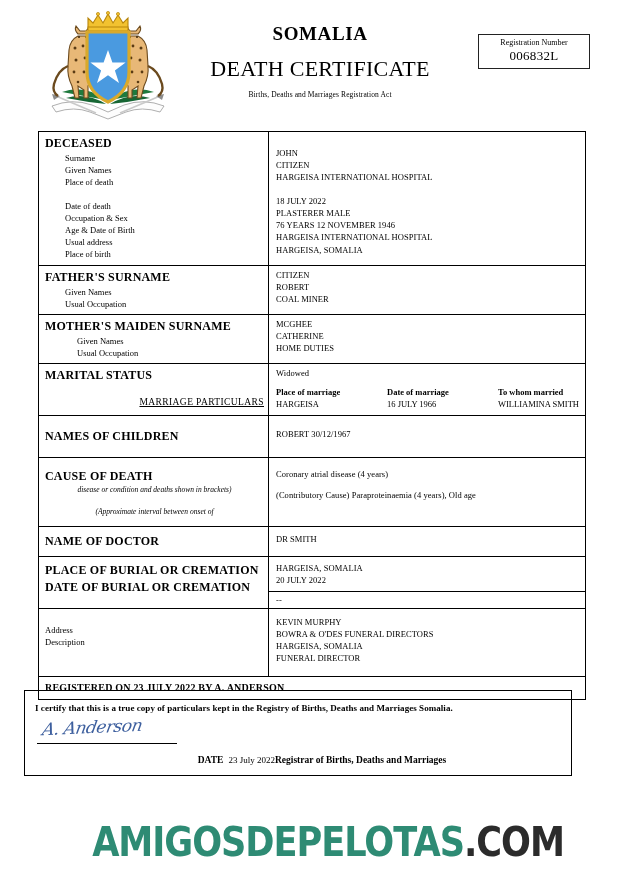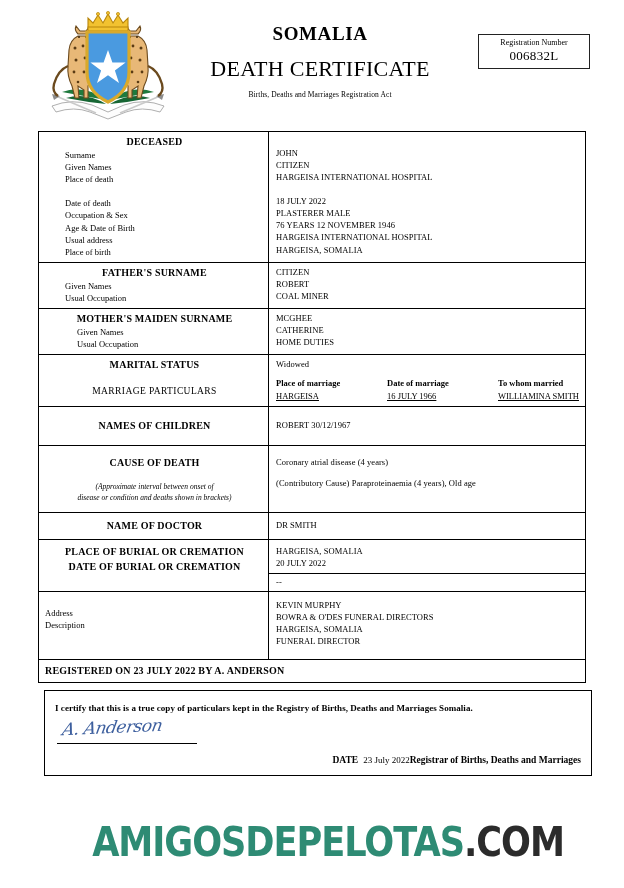--- a/index.html
+++ b/index.html
@@ -94,44 +94,44 @@
     box-sizing: border-box;
     padding: 3px 4px 4px 6px;
   }
   .col-right {
     flex: 1 1 auto;
     box-sizing: border-box;
     padding: 3px 4px 4px 7px;
   }
 
   .sec-head {
-    font-size: 10px;
+    font-size: 12px;
     font-weight: bold;
     letter-spacing: 0.2px;
     line-height: 1.42;
-    text-align: center;
   }
   .sub-label {
     font-size: 8.5px;
     line-height: 1.42;
     padding-left: 20px;
   }
   .sub-label.deep { padding-left: 32px; }
   .val {
     font-size: 8.5px;
     line-height: 1.42;
     letter-spacing: 0.05px;
   }
   .spacer-line { height: 12px; }
 
   .centered-label {
     font-size: 9.5px;
     letter-spacing: 0.4px;
-    text-align: center;
+    text-align: right;
     line-height: 1.42;
+    text-decoration: underline;
   }
   .italic-note {
     font-size: 7.5px;
     font-style: italic;
     text-align: center;
     line-height: 1.45;
     margin-top: 12px;
   }
 
   
@@ -142,40 +142,39 @@
   .mar-col { flex: 0 0 111px; }
   .mar-col.wide { flex: 1 1 auto; }
   .mar-h {
     font-size: 8.5px;
     font-weight: bold;
     line-height: 1.45;
   }
   .mar-v {
     font-size: 8.5px;
     line-height: 1.45;
-    text-decoration: underline;
   }
 
   .burial-divider {
     border-top: 1px solid #000;
     margin: 4px -4px 0 -7px;
     padding: 2px 4px 0 7px;
   }
 
   .registered-row {
     padding: 5px 6px 6px 6px;
     font-size: 10px;
     font-weight: bold;
     letter-spacing: 0.2px;
   }
 
   
   .certify-box {
     position: absolute;
-    left: 44px;
+    left: 24px;
     top: 690px;
     width: 548px;
     height: 86px;
     border: 1px solid #000;
     box-sizing: border-box;
     padding: 12px 10px 12px 10px;
   }
   .certify-text {
     font-size: 9px;
     font-weight: bold;
@@ -200,21 +199,21 @@
   }
   .sig-rule {
     position: absolute;
     left: 2px;
     top: 26px;
     width: 140px;
     border-top: 1px solid #000;
   }
   .footer-line {
     display: flex;
-    justify-content: flex-end;
+    justify-content: center;
     align-items: baseline;
     margin-top: 2px;
     margin-left: 48px;
   }
   .date-label {
     font-size: 9.5px;
     font-weight: bold;
   }
   .date-value {
     font-size: 9px;
@@ -417,22 +416,22 @@
       <div class="sec-head">NAMES OF CHILDREN</div>
     </div>
     <div class="col-right" style="padding-top:12px;padding-bottom:12px">
       <div class="val">ROBERT 30/12/1967</div>
     </div>
   </div>
 
   <div class="row">
     <div class="col-left" style="padding-top:10px;padding-bottom:8px">
       <div class="sec-head">CAUSE OF DEATH</div>
+      <div class="italic-note" style="margin-top:0">disease or condition and deaths shown in brackets)</div>
       <div class="italic-note">(Approximate interval between onset of</div>
-      <div class="italic-note" style="margin-top:0">disease or condition and deaths shown in brackets)</div>
     </div>
     <div class="col-right" style="padding-top:10px;padding-bottom:8px">
       <div class="val">Coronary atrial disease (4 years)</div>
       <div class="val" style="margin-top:9px">(Contributory Cause) Paraproteinaemia (4 years), Old age</div>
     </div>
   </div>
 
   <div class="row">
     <div class="col-left" style="padding-top:6px;padding-bottom:6px">
       <div class="sec-head">NAME OF DOCTOR</div>

